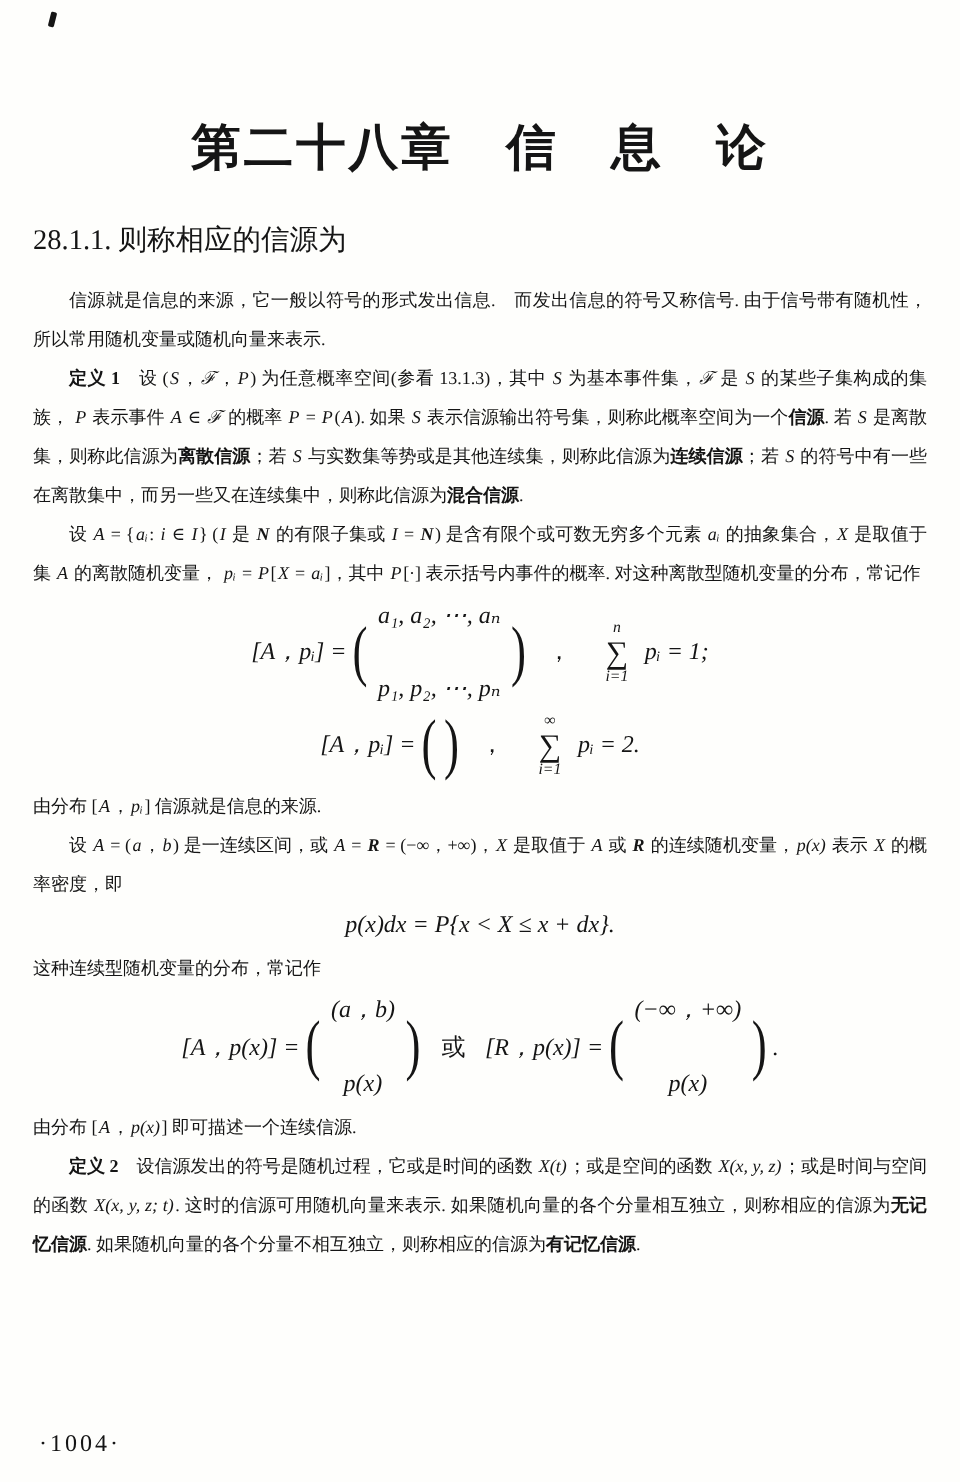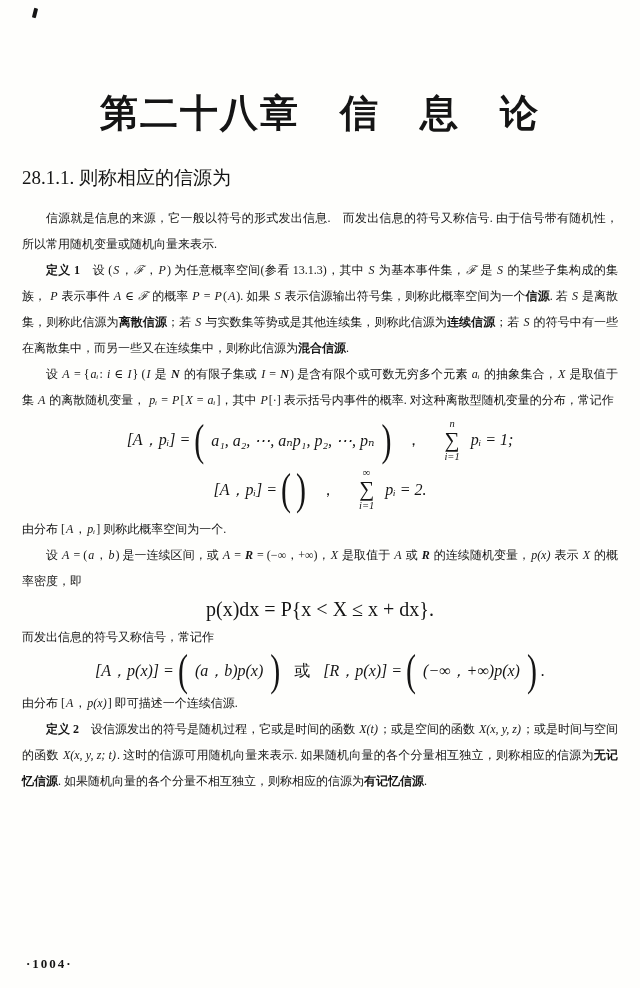--- a/index.html
+++ b/index.html
@@ -3,37 +3,37 @@
 <meta charset="utf-8">
 <style>
   html,body{margin:0;padding:0;background:#e8e8e4;}
   .page{
     width:640px;height:988px;background:#fefefc;position:relative;
     font-family:"Liberation Serif","DejaVu Serif",serif;color:#151515;
     overflow:hidden;margin:0 auto;
   }
   .content{padding:0 22px;}
   .speck{position:absolute;left:33px;top:8px;width:4px;height:10px;background:#151515;transform:rotate(14deg);border-radius:1px;}
-  .h1{text-align:center;font-size:38px;font-weight:bold;margin:16px;padding-top:72px;letter-spacing:2px;}
+  .h1{text-align:center;font-size:33px;font-weight:bold;margin:4px;padding-top:72px;letter-spacing:2px;}
   .h2{text-align:center;font-size:19px;font-weight:bold;margin:34px 0 0 0;}
   .h3{font-size:19px;font-weight:normal;margin:26px 0 14px 0;}
   p.body{font-size:12px;line-height:26px;text-align:justify;margin:0;}
   p.ind{text-indent:2em;}
   .seg-b{font-weight:bold;}
   .seg-i{font-style:italic;padding:0 1px;}
   .formula{display:flex;align-items:center;justify-content:center;font-style:italic;
     font-size:16px;margin:5px 0;gap:3px;line-height:1.2;}
-  .matrix{display:inline-flex;flex-direction:row;line-height:21px;padding:0 3px;text-align:left;}
+  .matrix{display:inline-flex;flex-direction:column;line-height:21px;padding:0 3px;text-align:left;gap:28px;}
   .paren{font-style:normal;font-size:30px;font-weight:normal;transform:scaleY(1.5);line-height:1;padding:0 1px;}
   .sum{display:inline-flex;flex-direction:column;align-items:center;line-height:1;font-style:normal;margin:0 8px 0 10px;}
   .sum .lim{font-size:10.5px;font-style:italic;line-height:1.1;}
   .sum .sigma{font-size:21px;line-height:1;}
   .f-mid{font-style:normal;margin:0 10px;}
-  .f-center{text-align:center;font-size:20px;line-height:26px;margin:2px 0;}
-  .footer{position:absolute;left:26px;bottom:16px;font-weight:bold;font-size:13px;letter-spacing:2px;}
+  .f-center{text-align:center;font-style:italic;font-size:16px;line-height:26px;margin:2px 0;}
+  .footer{position:absolute;left:26px;bottom:16px;font-weight:normal;font-size:16px;letter-spacing:2px;}
 </style>
 </head>
 <body>
 
 <div class="page">
   <div class="speck"></div>
 
   <h1 class="h1">第二十八章　信　息　论</h1>
 
   <div class="content">
@@ -66,26 +66,26 @@
       <span class="paren">)</span>
       <span class="f-mid">，</span>
       <span class="sum">
         <span class="lim">∞</span>
         <span class="sigma">∑</span>
         <span class="lim">i=1</span>
       </span>
       <span>pᵢ = 2.</span>
     </div>
 
-    <p class="body"><span>由分布 [</span><span class="seg-i">A</span><span>，</span><span class="seg-i">pᵢ</span><span>] 则称此概率空间为一个.</span></p>
+    <p class="body"><span>由分布 [</span><span class="seg-i">A</span><span>，</span><span class="seg-i">pᵢ</span><span>] 信源就是信息的来源.</span></p>
     <p class="body ind"><span>设 </span><span class="seg-i">A</span><span> = (</span><span class="seg-i">a</span><span>，</span><span class="seg-i">b</span><span>) 是一连续区间，或 </span><span class="seg-i">A</span><span> = </span><span class="seg-b seg-i">R</span><span> = (−∞，+∞)，</span><span class="seg-i">X</span><span> 是取值于 </span><span class="seg-i">A</span><span> 或 </span><span class="seg-b seg-i">R</span><span> 的连续随机变量，</span><span class="seg-i">p(x)</span><span> 表示 </span><span class="seg-i">X</span><span> 的概率密度，即</span></p>
 
     <div class="f-center">p(x)dx = P{x &lt; X ≤ x + dx}.</div>
 
-    <p class="body"><span>而发出信息的符号又称信号，常记作</span></p>
+    <p class="body"><span>这种连续型随机变量的分布，常记作</span></p>
 
     <div class="formula">
       <span>[A，p(x)] =</span>
       <span class="paren">(</span>
       <span class="matrix">
         <span style="text-align:right">(a，b)</span>
         <span style="text-align:center">p(x)</span>
       </span>
       <span class="paren">)</span>
       <span class="f-mid">或</span>

